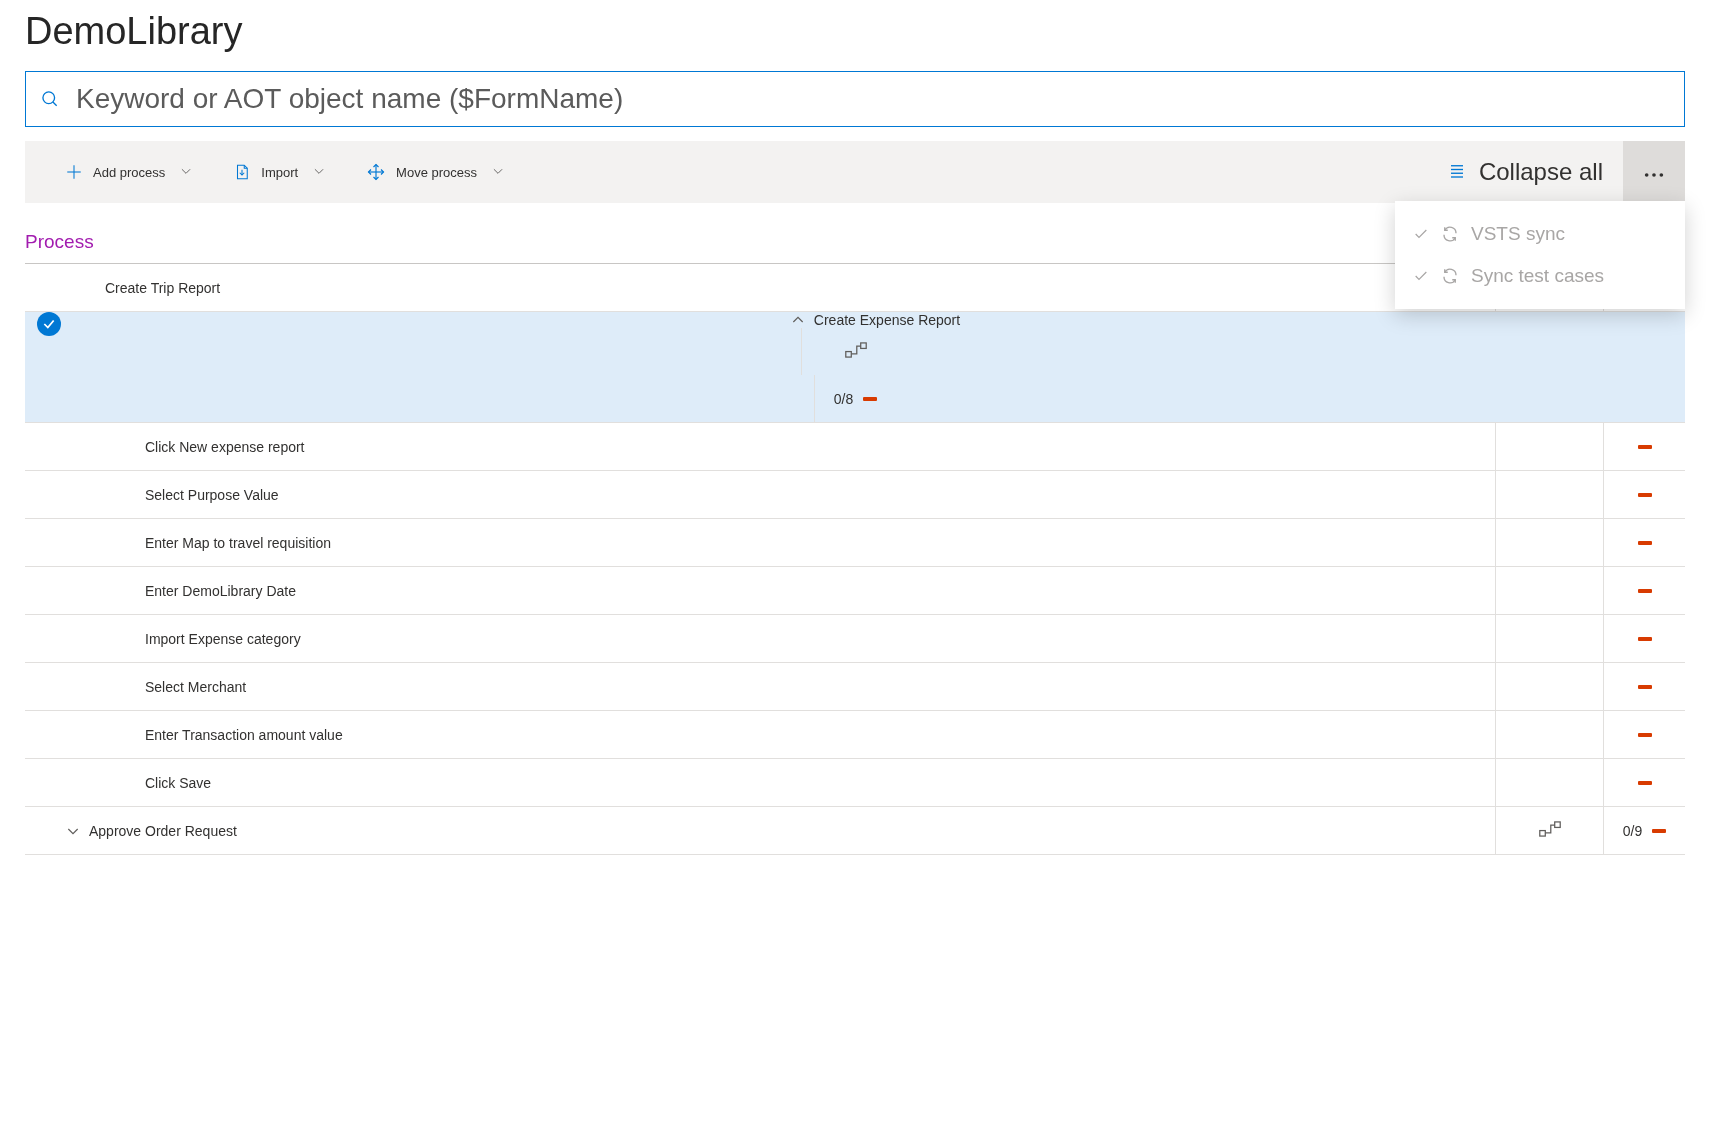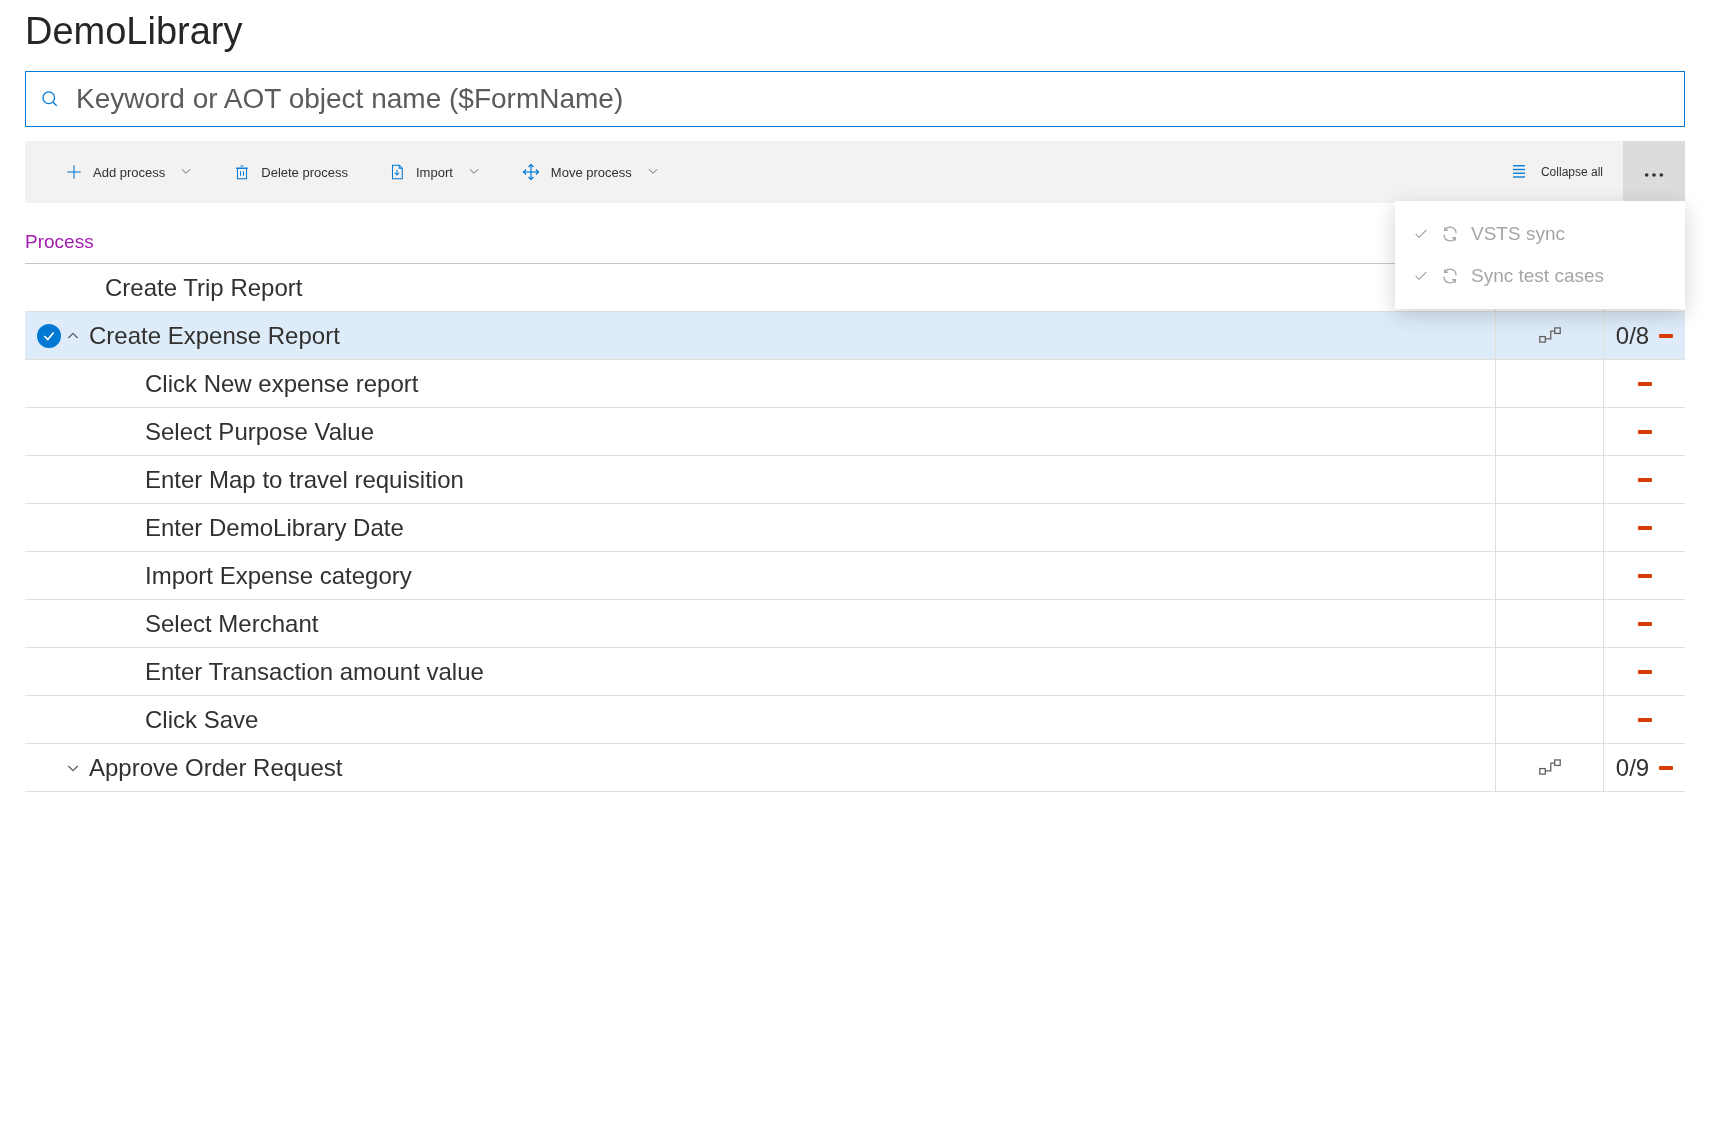--- a/index.html
+++ b/index.html
@@ -58,21 +58,21 @@
     font-size: 13px;
     margin-right: 40px;
     cursor: pointer;
     gap: 10px;
   }
   .toolbar .btn .icn { color: #0078d4; display: flex; align-items:center; }
   .toolbar .chev { margin-left: 4px; color:#605e5c; }
   .toolbar .spacer { flex: 1; }
   .toolbar .collapse-btn {
     display: flex; align-items: center; gap: 12px;
-    margin-right: 20px; cursor: pointer; font-size: 12px;
+    margin-right: 20px; cursor: pointer; font-size: 24px;
   }
   .toolbar .overflow {
     width: 62px;
     background: #dedcda;
     display: flex;
     align-items: center;
     justify-content: center;
     cursor: pointer;
   }
 
@@ -111,24 +111,25 @@
   .col-status { width: 100px; border-left: 1px solid #e1dfdd; text-align:center; }
   .thead .col-status-hdr-text {
     padding-right: 2px;
   }
 
   .row {
     display: flex;
     align-items: center;
     border-bottom: 1px solid #e1dfdd;
     min-height: 47px;
-    font-size: 24px;
+    font-size: 14px;
   }
   .row.selected {
     background: #deecf9;
+    flex-direction: column;
   }
   .row .cell-process {
     flex: 1;
     display: flex;
     align-items: center;
     gap: 8px;
   }
   .row .cell-icon {
     width: 108px;
     border-left: 1px solid #e1dfdd;
@@ -182,32 +183,20 @@
           </svg>
       </span>
       <span>Add process</span>
       <span class="chev">
         <svg width="14" height="14" viewBox="0 0 24 24" fill="none" stroke="currentColor" stroke-width="1.6">
             <polyline points="5 9 12 16 19 9"></polyline>
           </svg>
       </span>
     </div>
 
-    <div class="btn">
-      <span class="icn">
-        <svg width="18" height="20" viewBox="0 0 24 24" fill="none" stroke="currentColor" stroke-width="1.4">
-            <rect x="6" y="7" width="12" height="14"></rect>
-            <line x1="4" y1="7" x2="20" y2="7"></line>
-            <line x1="10" y1="4" x2="14" y2="4"></line>
-            <line x1="10" y1="11" x2="10" y2="17"></line>
-            <line x1="14" y1="11" x2="14" y2="17"></line>
-          </svg>
-      </span>
-      <span>Delete process</span>
-    </div>
 
     <div class="btn">
       <span class="icn">
         <svg width="18" height="20" viewBox="0 0 24 24" fill="none" stroke="currentColor" stroke-width="1.4">
             <path d="M6 3h9l4 4v14H6z"></path>
             <polyline points="15 3 15 7 19 7"></polyline>
             <line x1="12" y1="9" x2="12" y2="16" stroke="#0078d4"></line>
             <polyline points="9 13 12 16 15 13" stroke="#0078d4"></polyline>
           </svg>
       </span>

